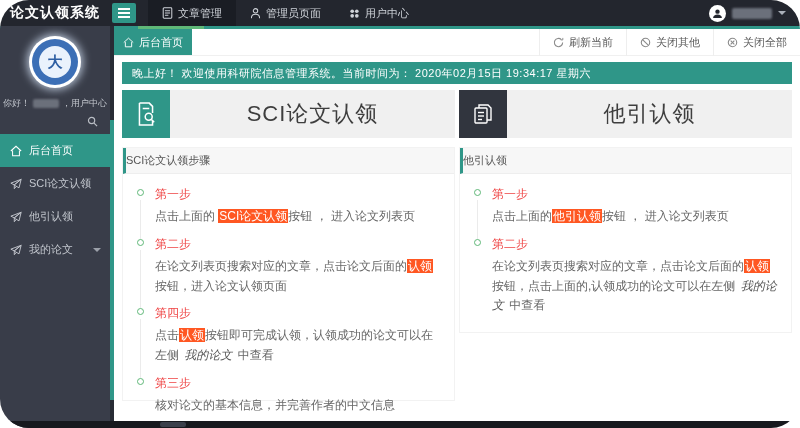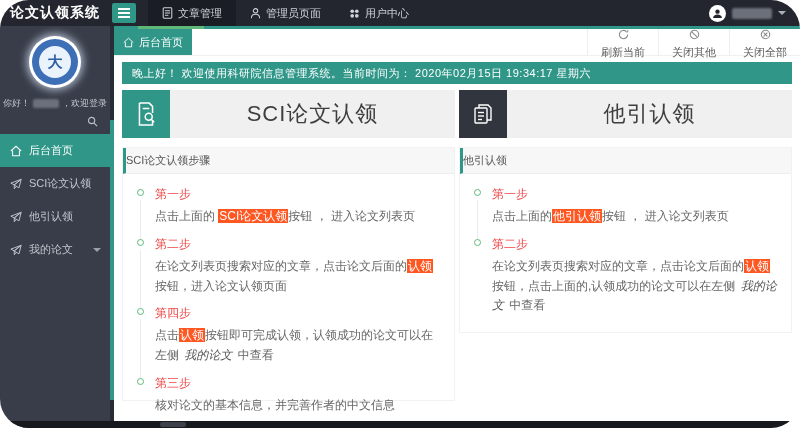--- a/index.html
+++ b/index.html
@@ -38,21 +38,21 @@
   .side-item .sub-caret { position:absolute; right:9px; width:0; height:0; border-left:4px solid transparent; border-right:4px solid transparent; border-top:4px solid #9ba0a9; }
   
   .side-scroll { position:absolute; left:110px; top:26px; width:4px; height:395px; background:#282C35; }
   .side-scroll .thumb { position:absolute; left:0; top:94px; width:4px; height:280px; background:#2F9688; }
 
   
   .main { position:absolute; left:114px; top:29px; width:686px; height:392px; background:#fff; }
   .tabbar { height:27px; border-bottom:1px solid #f0f0f0; display:flex; align-items:stretch; position:relative; }
   .tab { background:#2F9688; color:#fff; font-size:11px; display:flex; align-items:center; gap:5px; padding:0 9px; cursor:pointer; }
   .tab-actions { position:absolute; right:0; top:0; height:27px; display:flex; border-left:1px solid #eee; }
-  .tab-actions .t-act { display:flex; align-items:center; gap:5px; font-size:11px; color:#595959; padding:0 13px; border-right:1px solid #eee; cursor:pointer;flex-direction:column; }
+  .tab-actions .t-act { display:flex; align-items:center; gap:5px; font-size:11px; color:#595959; padding:0 13px; border-right:1px solid #eee; cursor:pointer; }
   .tab-actions .t-act:last-child { border-right:none; }
 
   .content { padding:6px 8px; }
   .welcome { height:22px; background:#2F9688; color:#fff; font-size:11px; display:flex; align-items:center; padding:4px 10px; letter-spacing:.5px; }
 
   .cols { display:flex; gap:4px; margin-top:6px; }
   .col { width:333px; }
   .hd-card { display:flex; height:48px; cursor:pointer; }
   .hd-icon { width:48px; height:48px; display:flex; align-items:center; justify-content:center; color:#fff; flex:none; }
   .hd-title { flex:1; background:#F0F0F0; display:flex; align-items:center; justify-content:center; font-size:22px; color:#3E3E3E; letter-spacing:1px; }
@@ -141,21 +141,21 @@
     <div class="seal-wrap">
       <div class="seal">
         <div class="seal-ring">
             <div class="seal-band">大</div>
           </div>
       </div>
     </div>
     <div class="greet">
       <span>你好！</span>
         <span class="redact"></span>
-        <span>，欢迎登录</span>
+        <span>，用户中心</span>
     </div>
     <div class="side-search">
       <span>
         <svg width="11" height="11" viewBox="0 0 12 12" fill="none" stroke="#b9bdc4" stroke-width="1.3">
             <circle cx="5" cy="5" r="3.4"></circle>
             <line x1="7.7" y1="7.7" x2="11" y2="11"></line>
           </svg>
       </span>
     </div>
     <div class="side-menu">

